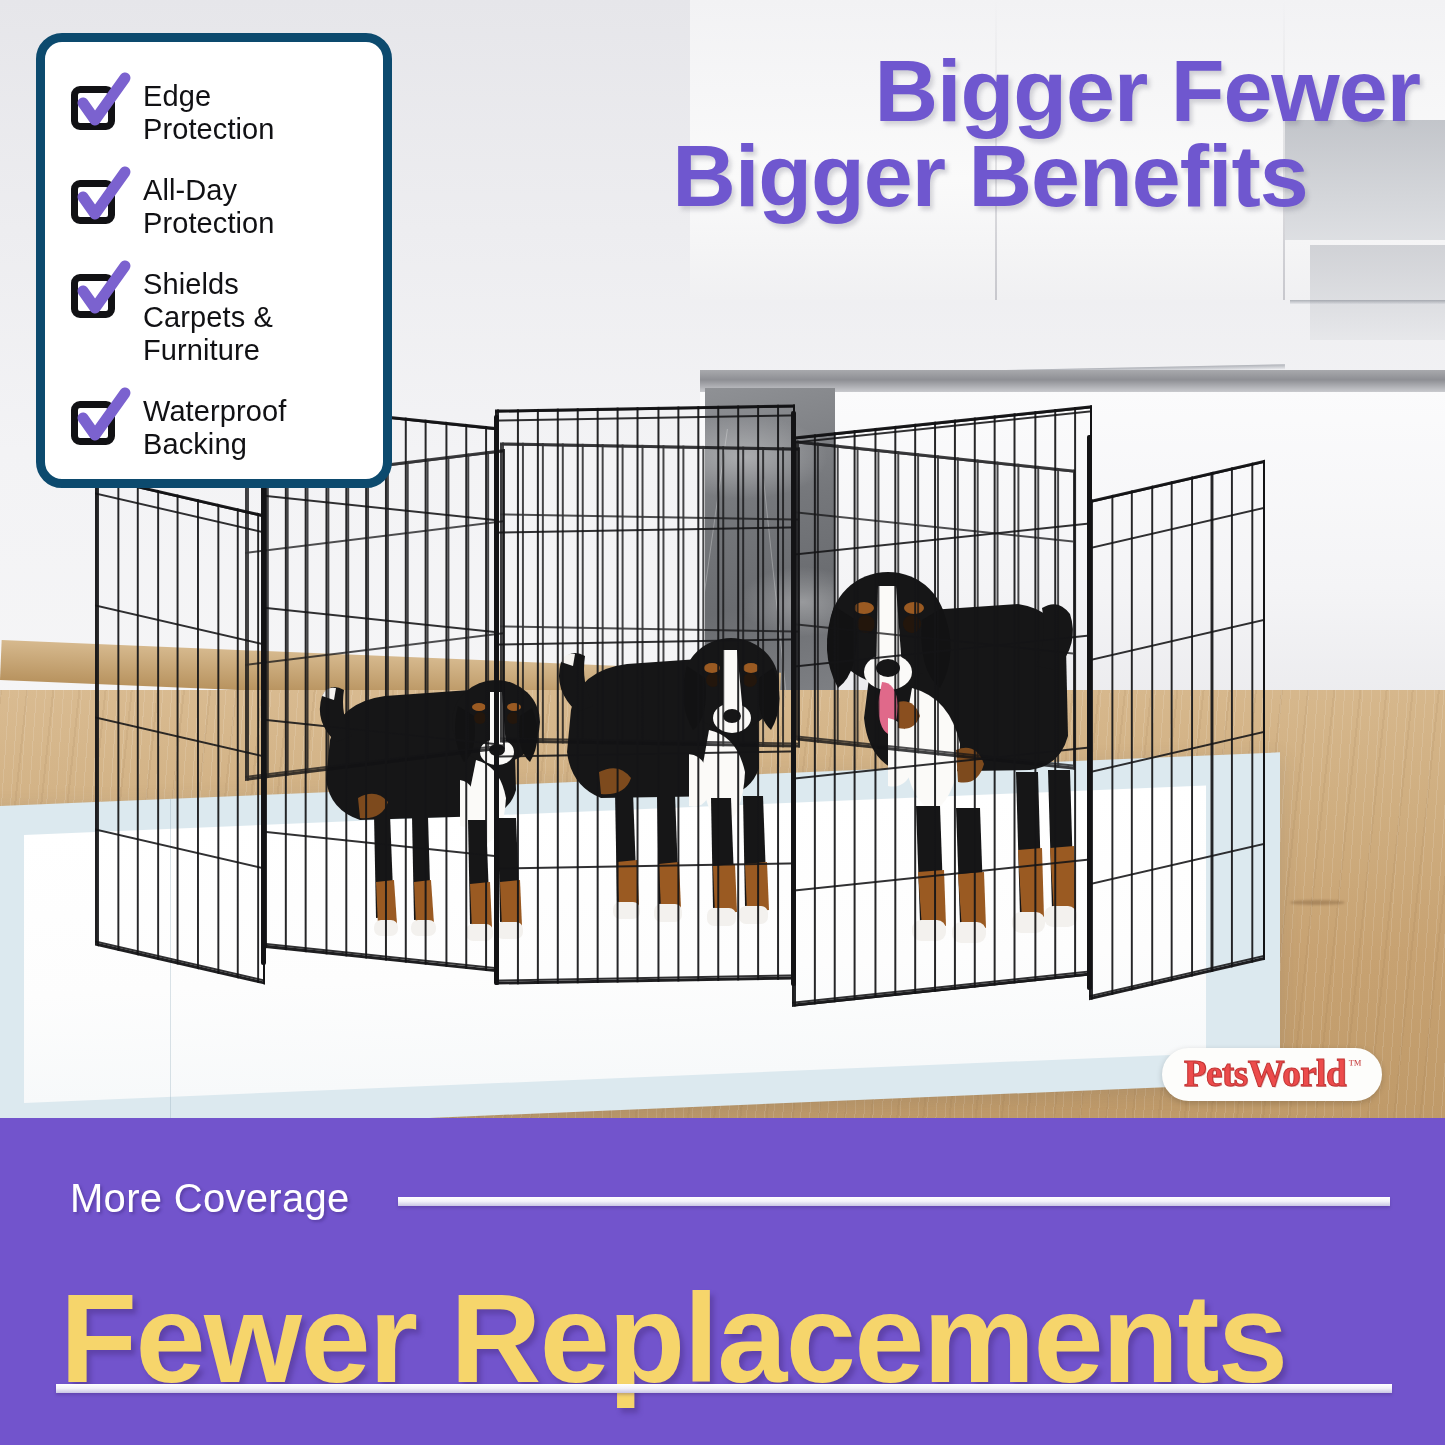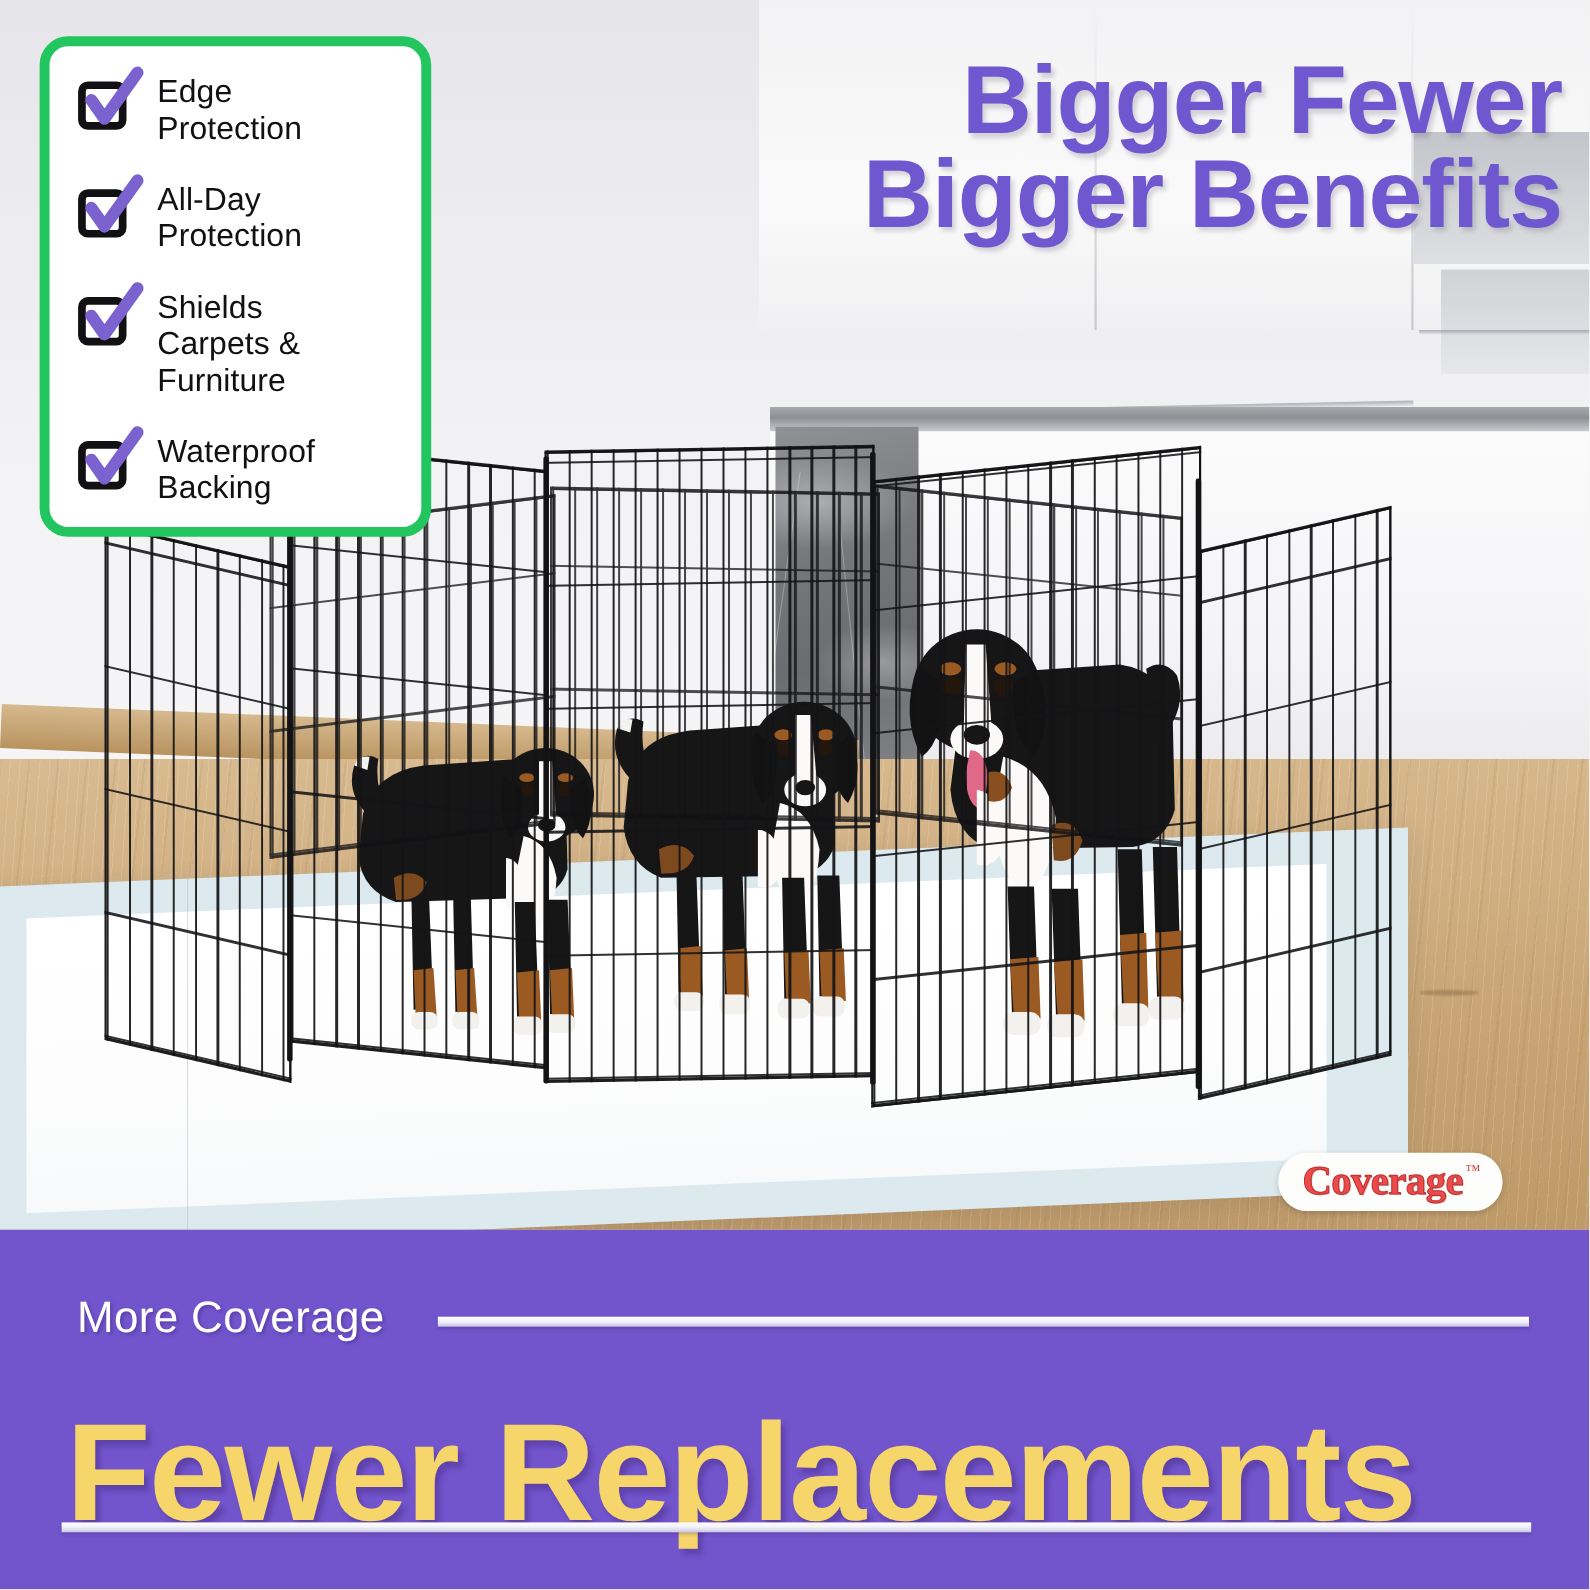--- a/index.html
+++ b/index.html
@@ -136,23 +136,23 @@
   .pf3 { left:700px; top:30px;  width:280px; height:300px; transform:skewY(6deg);  opacity:.85; }
 
   .hinge {
     position:absolute; width:5px; background:#131315; border-radius:2px;
   }
 
   
   .feature-card {
     position:absolute; left:36px; top:33px; width:356px; height:455px;
     background:#ffffff;
-    border:9px solid #22c55e;
+    border:9px solid #0c4a6e;
     border-radius:26px;
-    padding:24px 18px 18px 24px;
+    padding:36px 18px 18px 24px;
     display:flex; flex-direction:column; justify-content:space-between;
   }
   .feat-row { display:flex; align-items:flex-start; gap:22px; }
   .chk { position:relative; width:52px; height:52px; flex:0 0 52px; margin-top:4px; }
   .chk .box {
     position:absolute; left:2px; top:4px; width:44px; height:44px;
     border:7px solid #111114; border-radius:9px;
   }
   .chk svg { position:absolute; left:0; top:-8px; overflow:visible; }
   .feat-text {
@@ -162,21 +162,21 @@
 
   
   .headline {
     position:absolute; left:560px; top:48px; width:860px;
     text-align:right;
     color:#6f57cf;
     font-size:88px; line-height:.97; font-weight:bold;
     letter-spacing:-1px;
     text-shadow:3px 4px 4px rgba(110,110,130,.28);
   }
-  .headline .l2 { display:block; }
+  .headline .l2 { display:block;text-align:center; }
 
   
   .logo-pill {
     position:absolute; left:1162px; top:1048px;
     padding:7px 20px 9px 22px;
     background:#fdfdfb; border-radius:30px;
     display:flex; align-items:flex-start;
     box-shadow:0 2px 6px rgba(0,0,0,.18);
   }
   .logo-text {
@@ -442,21 +442,21 @@
             <path d="M14 29 L26 46 L56 4" stroke="#7b62cf" stroke-width="11" fill="none" stroke-linecap="round" stroke-linejoin="round"></path>
           </svg>
       </span>
       <span class="feat-text" style="white-space:pre-line;">Waterproof
 Backing</span>
     </div>
 
   </div>
 
   <div class="logo-pill">
-    <span class="logo-text">Coverage</span>
+    <span class="logo-text">PetsWorld</span>
     <span class="logo-tm">™</span>
   </div>
 
   <div class="banner">
     <div class="banner-top">
       <span class="more-cov">More Coverage</span>
       <span class="rule"></span>
     </div>
     <div class="fewer">Fewer Replacements</div>
     <div class="rule-bottom"></div>

